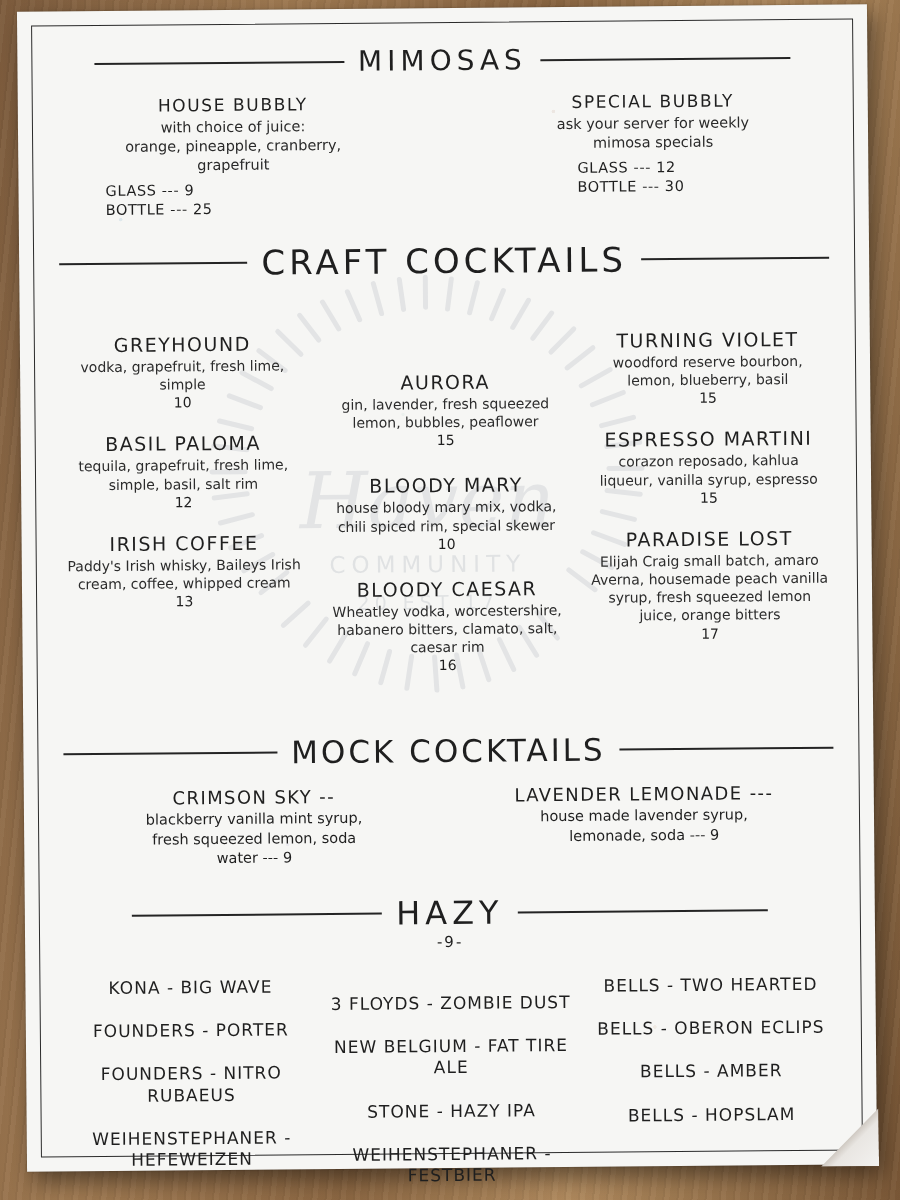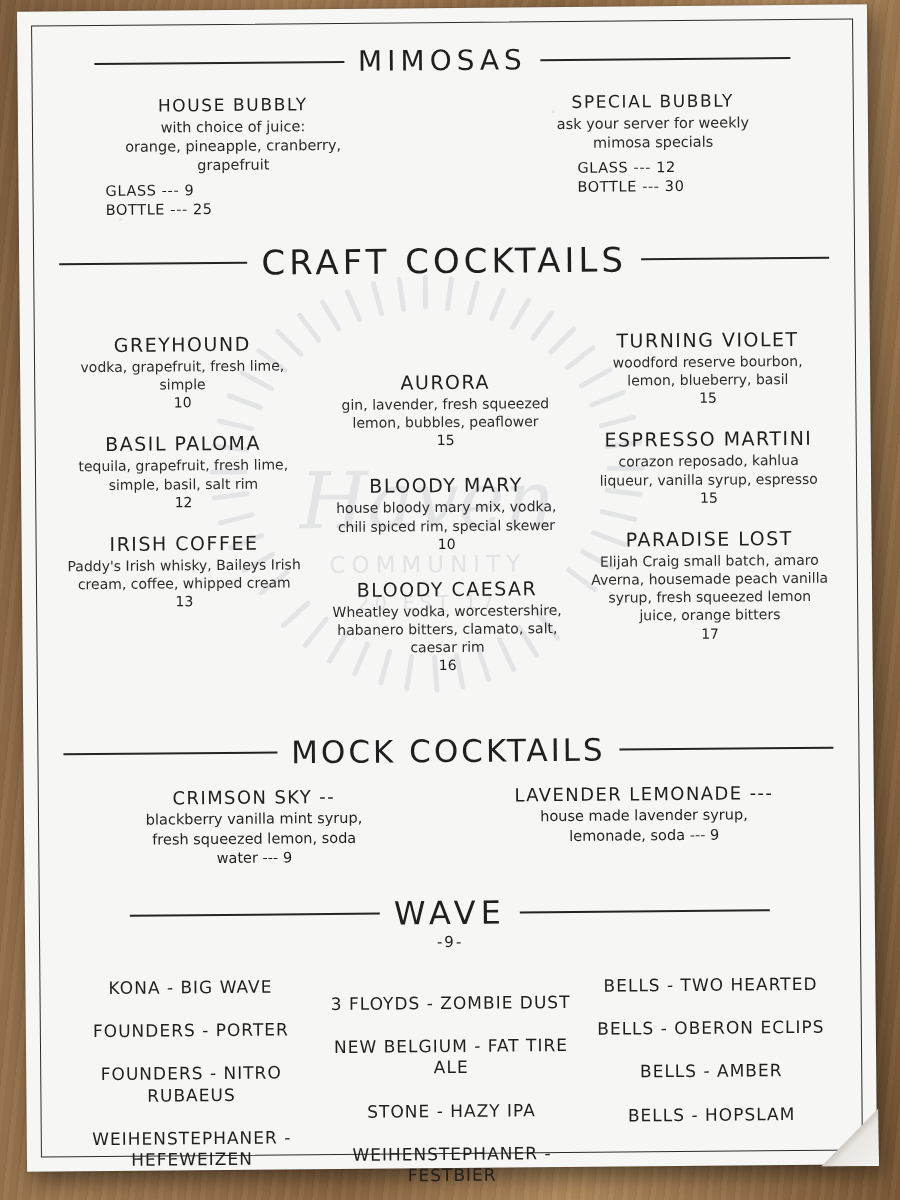--- a/index.html
+++ b/index.html
@@ -398,21 +398,21 @@
         <div class="mock">
           <h3>LAVENDER LEMONADE ---</h3>
           <p class="multiline">house made lavender syrup,<br>lemonade, soda --- 9</p>
         </div>
       </div>
     </section>
 
     <section class="sec-beer">
       <div class="section-head h-beer">
         <span class="rule"></span>
-        <h2>WAVE</h2>
+        <h2>HAZY</h2>
         <span class="rule"></span>
       </div>
       <div class="beer-price">-9-</div>
 
       <div class="beer-grid">
         <div class="beer-col left">
           <div class="beer-item multiline">KONA - BIG WAVE</div>
           <div class="beer-item multiline">FOUNDERS - PORTER</div>
           <div class="beer-item multiline">FOUNDERS - NITRO RUBAEUS</div>
           <div class="beer-item multiline">WEIHENSTEPHANER -<br>HEFEWEIZEN</div>

